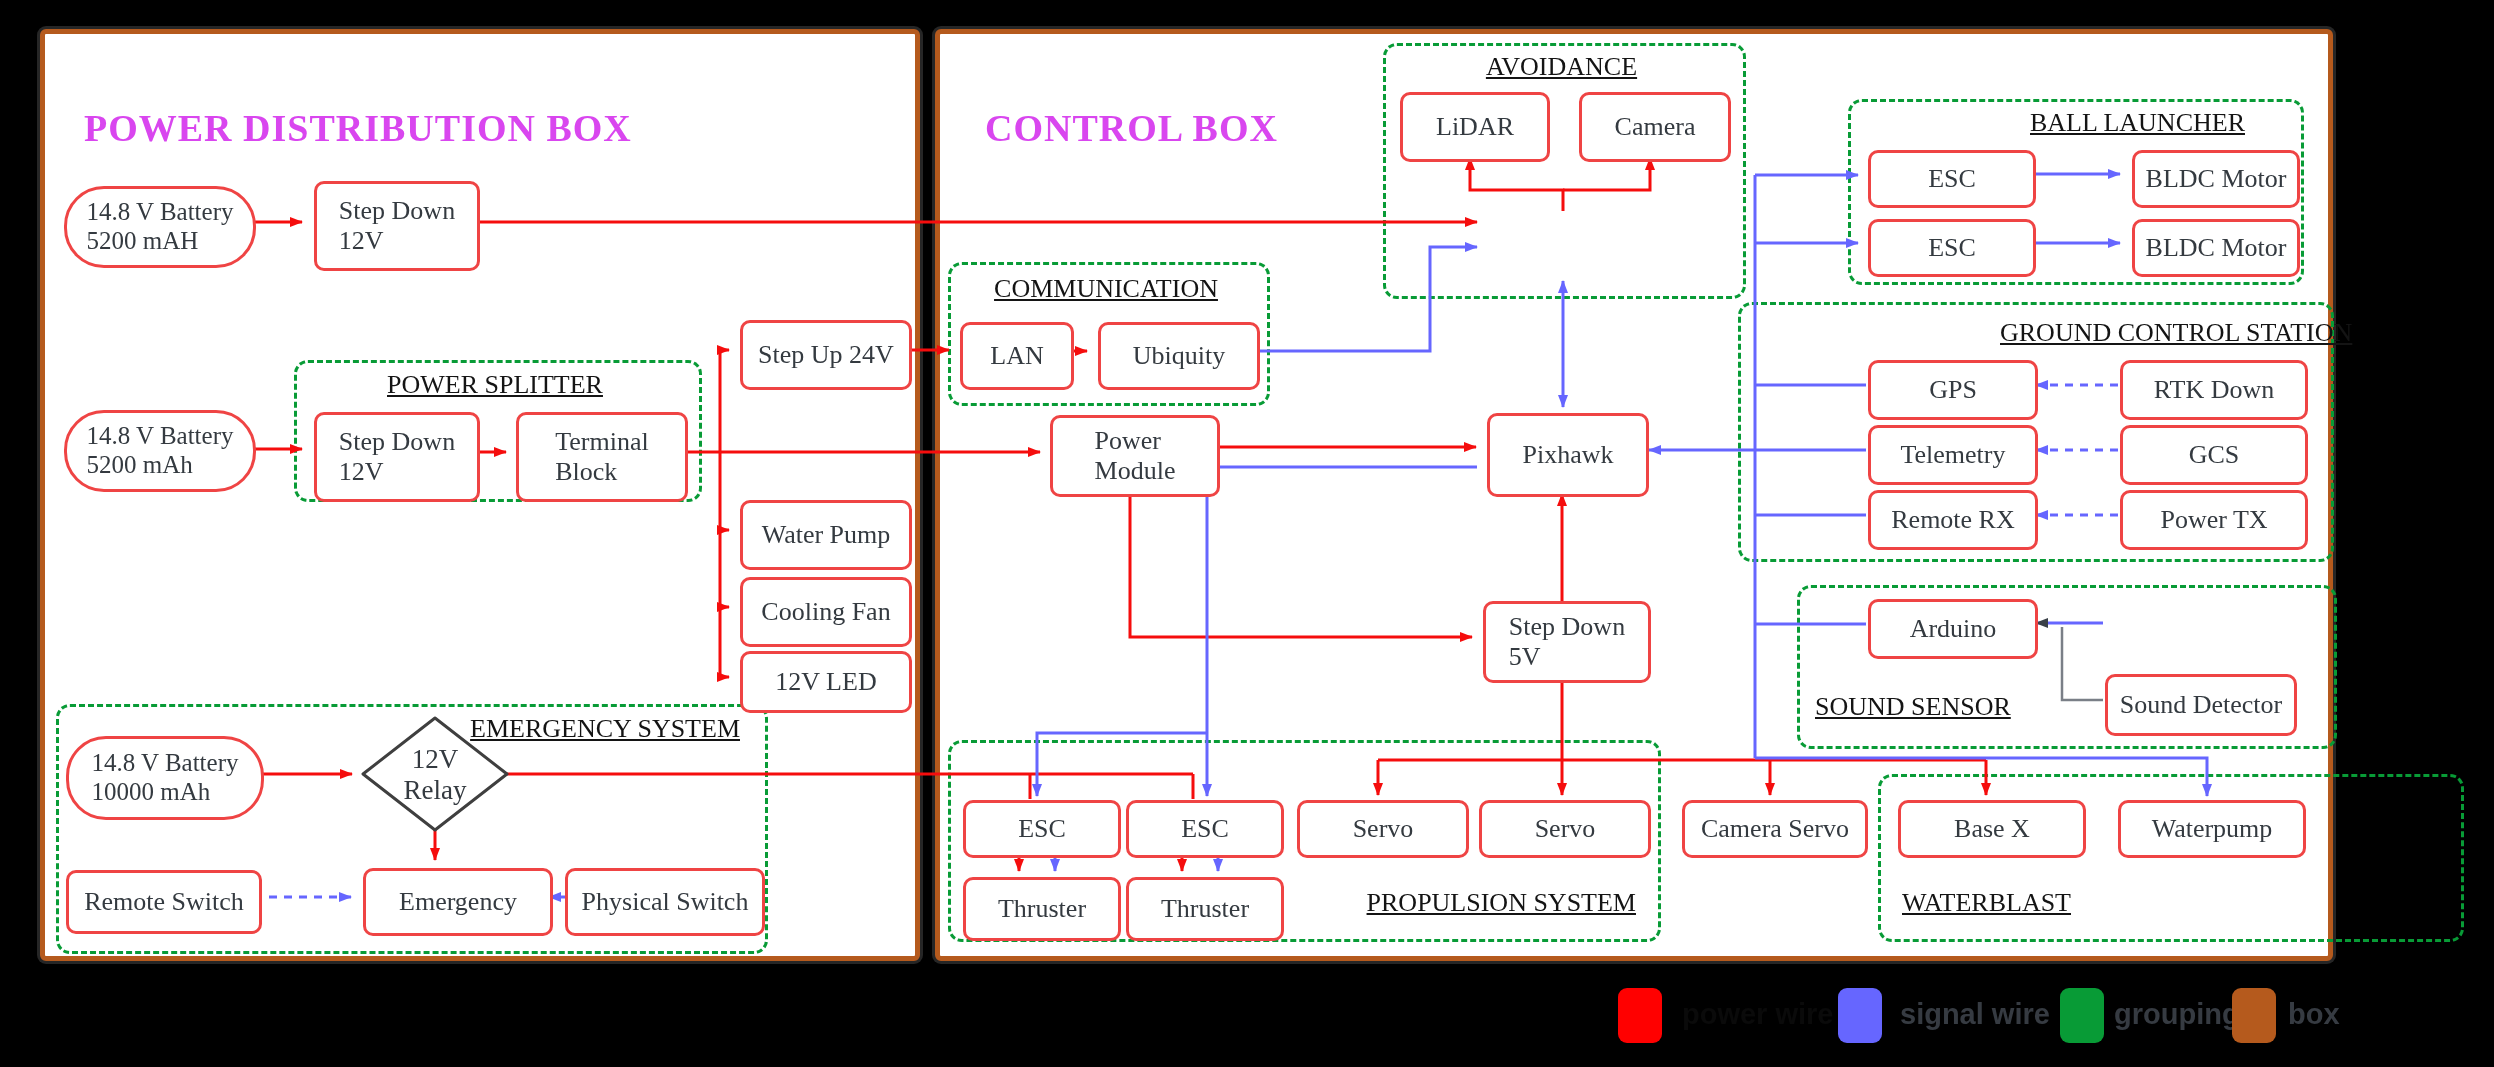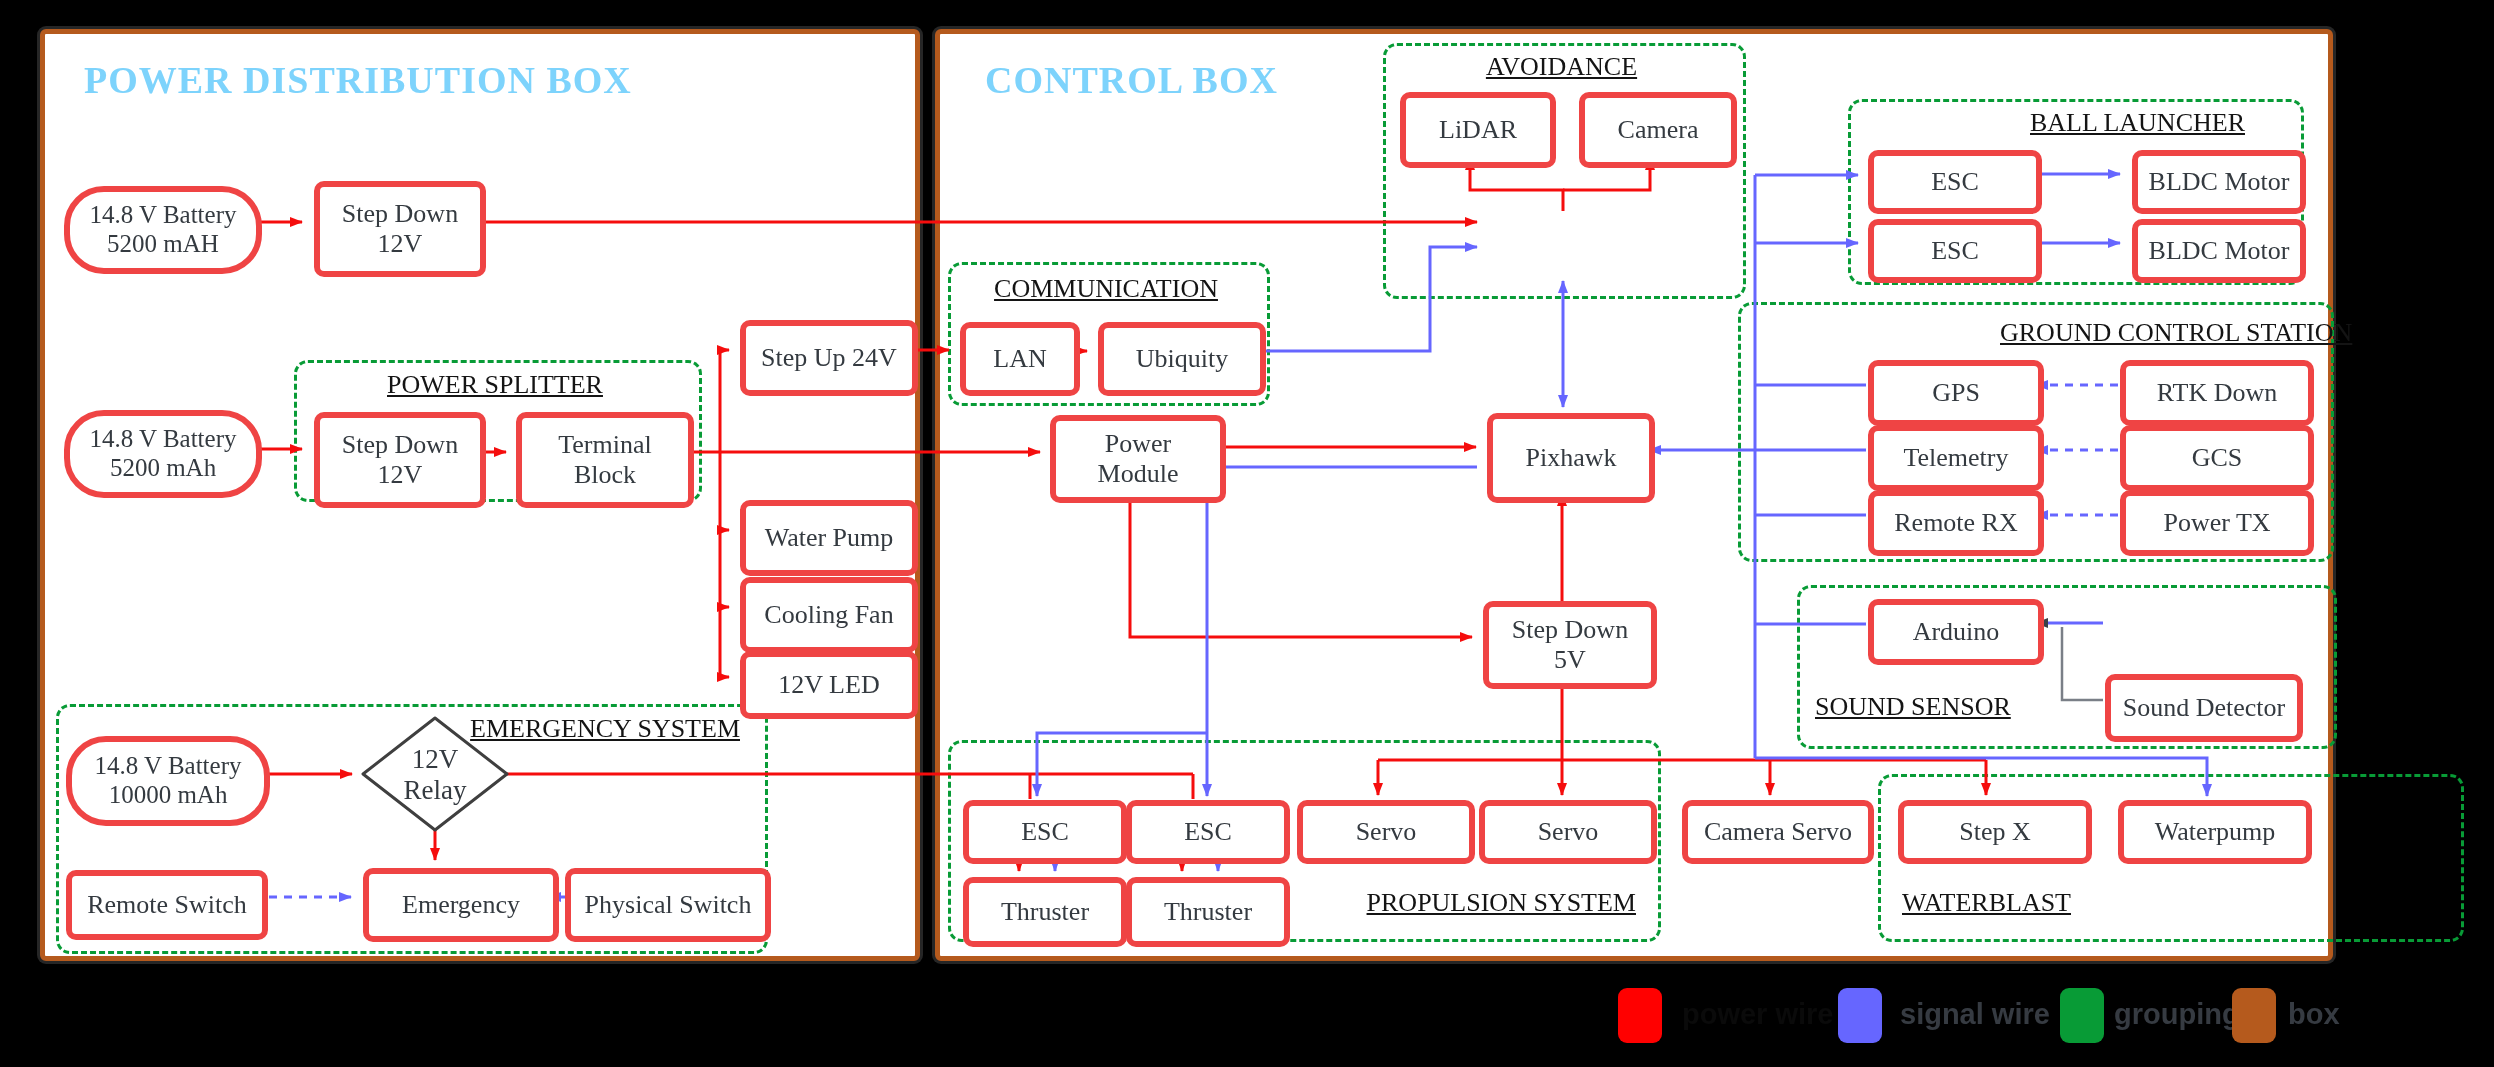--- a/index.html
+++ b/index.html
@@ -1,26 +1,26 @@
 <!DOCTYPE html>
 <html><head>
 <meta charset="utf-8">
 <style>
   html,body{margin:0;padding:0;background:#000;}
   #canvas{position:relative;width:2494px;height:1067px;background:#000;overflow:hidden;
           font-family:"Liberation Serif","DejaVu Serif",serif;}
   .panel{position:absolute;background:#fff;border:5px solid #b55a1d;border-radius:6px;
          box-shadow:0 0 0 3px #262626;z-index:0;}
-  .ptitle{position:absolute;z-index:10;font-weight:bold;font-size:38px;color:#7dd3fc;
-          letter-spacing:1px;}
+  .ptitle{position:absolute;z-index:10;font-weight:bold;font-size:38px;color:#d946ef;
+          letter-spacing:1px;margin-top:48px;}
   .group{position:absolute;border:3px dashed #089b36;border-radius:14px;z-index:2;}
   .gt{position:absolute;z-index:10;font-size:26px;color:#141414;text-decoration:underline;
       white-space:nowrap;}
-  .n{position:absolute;z-index:10;background:#fff;border:6px solid #ef4444;border-radius:10px;
-     display:flex;align-items:center;justify-content:center;text-align:center;
+  .n{position:absolute;z-index:10;background:#fff;border:3px solid #ef4444;border-radius:10px;
+     display:flex;align-items:center;justify-content:center;text-align:left;
      font-size:26px;color:#343a40;line-height:1.15;white-space:pre-line;padding:2px;}
   .pill{border-radius:40px;font-size:25px;}
   #wires{position:absolute;left:0;top:0;z-index:5;}
   .dlabel{position:absolute;z-index:10;font-size:27px;color:#343a40;text-align:center;
           white-space:pre-line;line-height:1.15;}
   .legend-sq{position:absolute;z-index:10;width:44px;height:55px;border-radius:9px;}
   .legend-lb{position:absolute;z-index:10;font-family:"Liberation Sans",sans-serif;
              font-weight:bold;font-size:29px;color:#363b42;white-space:nowrap;}
   .legend-lb.hidden-ink{color:#0a0a0a;}
 </style>
@@ -180,21 +180,21 @@
 5V</div>
   <div class="n" style="left:1868px;top:599px;width:160px;height:50px">Arduino</div>
   <div class="n" style="left:2105px;top:674px;width:182px;height:52px">Sound Detector</div>
   <div class="n" style="left:963px;top:800px;width:148px;height:48px">ESC</div>
   <div class="n" style="left:1126px;top:800px;width:148px;height:48px">ESC</div>
   <div class="n" style="left:963px;top:877px;width:148px;height:54px">Thruster</div>
   <div class="n" style="left:1126px;top:877px;width:148px;height:54px">Thruster</div>
   <div class="n" style="left:1297px;top:800px;width:162px;height:48px">Servo</div>
   <div class="n" style="left:1479px;top:800px;width:162px;height:48px">Servo</div>
   <div class="n" style="left:1682px;top:800px;width:176px;height:48px">Camera Servo</div>
-  <div class="n" style="left:1898px;top:800px;width:178px;height:48px">Step X</div>
+  <div class="n" style="left:1898px;top:800px;width:178px;height:48px">Base X</div>
   <div class="n" style="left:2118px;top:800px;width:178px;height:48px">Waterpump</div>
 
   <div class="legend-sq" style="left:1618px;top:988px;background:#ff0000"></div>
   <div class="legend-lb hidden-ink" style="left:1682px;top:998px">power wire</div>
   <div class="legend-sq" style="left:1838px;top:988px;background:#6666ff"></div>
   <div class="legend-lb" style="left:1900px;top:998px">signal wire</div>
   <div class="legend-sq" style="left:2060px;top:988px;background:#089b36"></div>
   <div class="legend-lb" style="left:2114px;top:998px">grouping</div>
   <div class="legend-sq" style="left:2232px;top:988px;background:#b55a1d"></div>
   <div class="legend-lb" style="left:2288px;top:998px">box</div>

